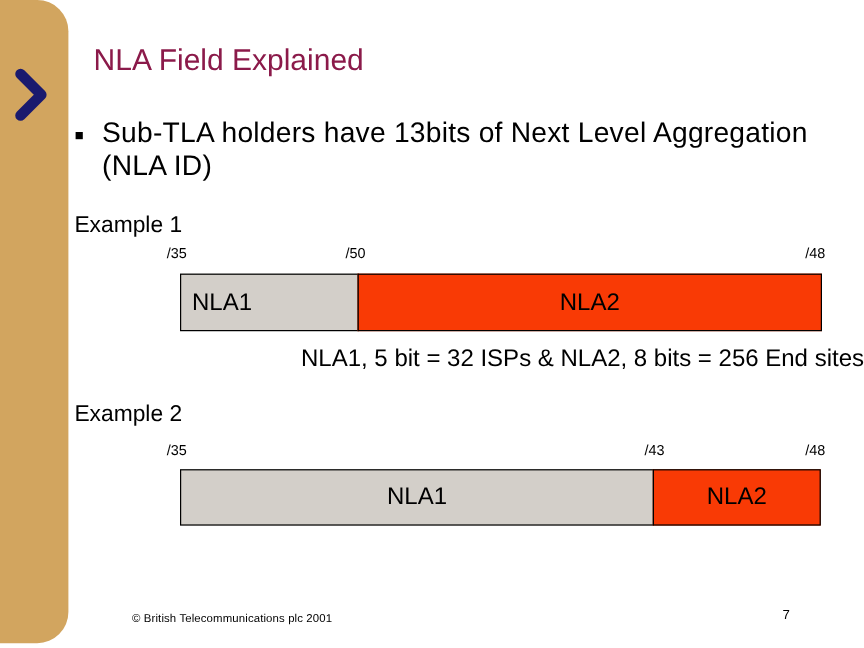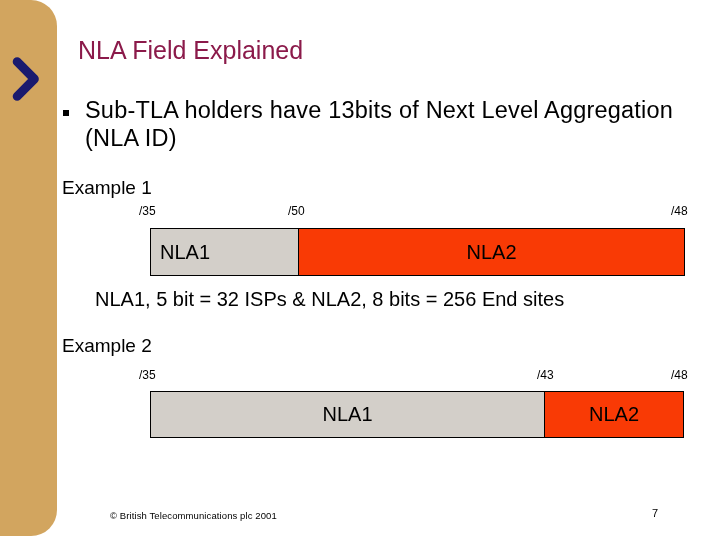--- a/index.html
+++ b/index.html
@@ -111,21 +111,21 @@
   .ex1-seg1 { width: 387px; }
   .ex2-seg0 { width: 395px; }
   .ex2-seg1 { width: 140px; }
 
   
   .caption {
     position: absolute;
     left: 95px;
     width: 625px;
     margin: 0;
-    text-align: left;
+    text-align: right;
     font-size: 20px;
     white-space: nowrap;
   }
   .ex1-caption { top: 288px; }
   .ex2-caption { top: 454px; }
 
   
   .footer-copyright {
     position: absolute;
     left: 110px; top: 510px;

